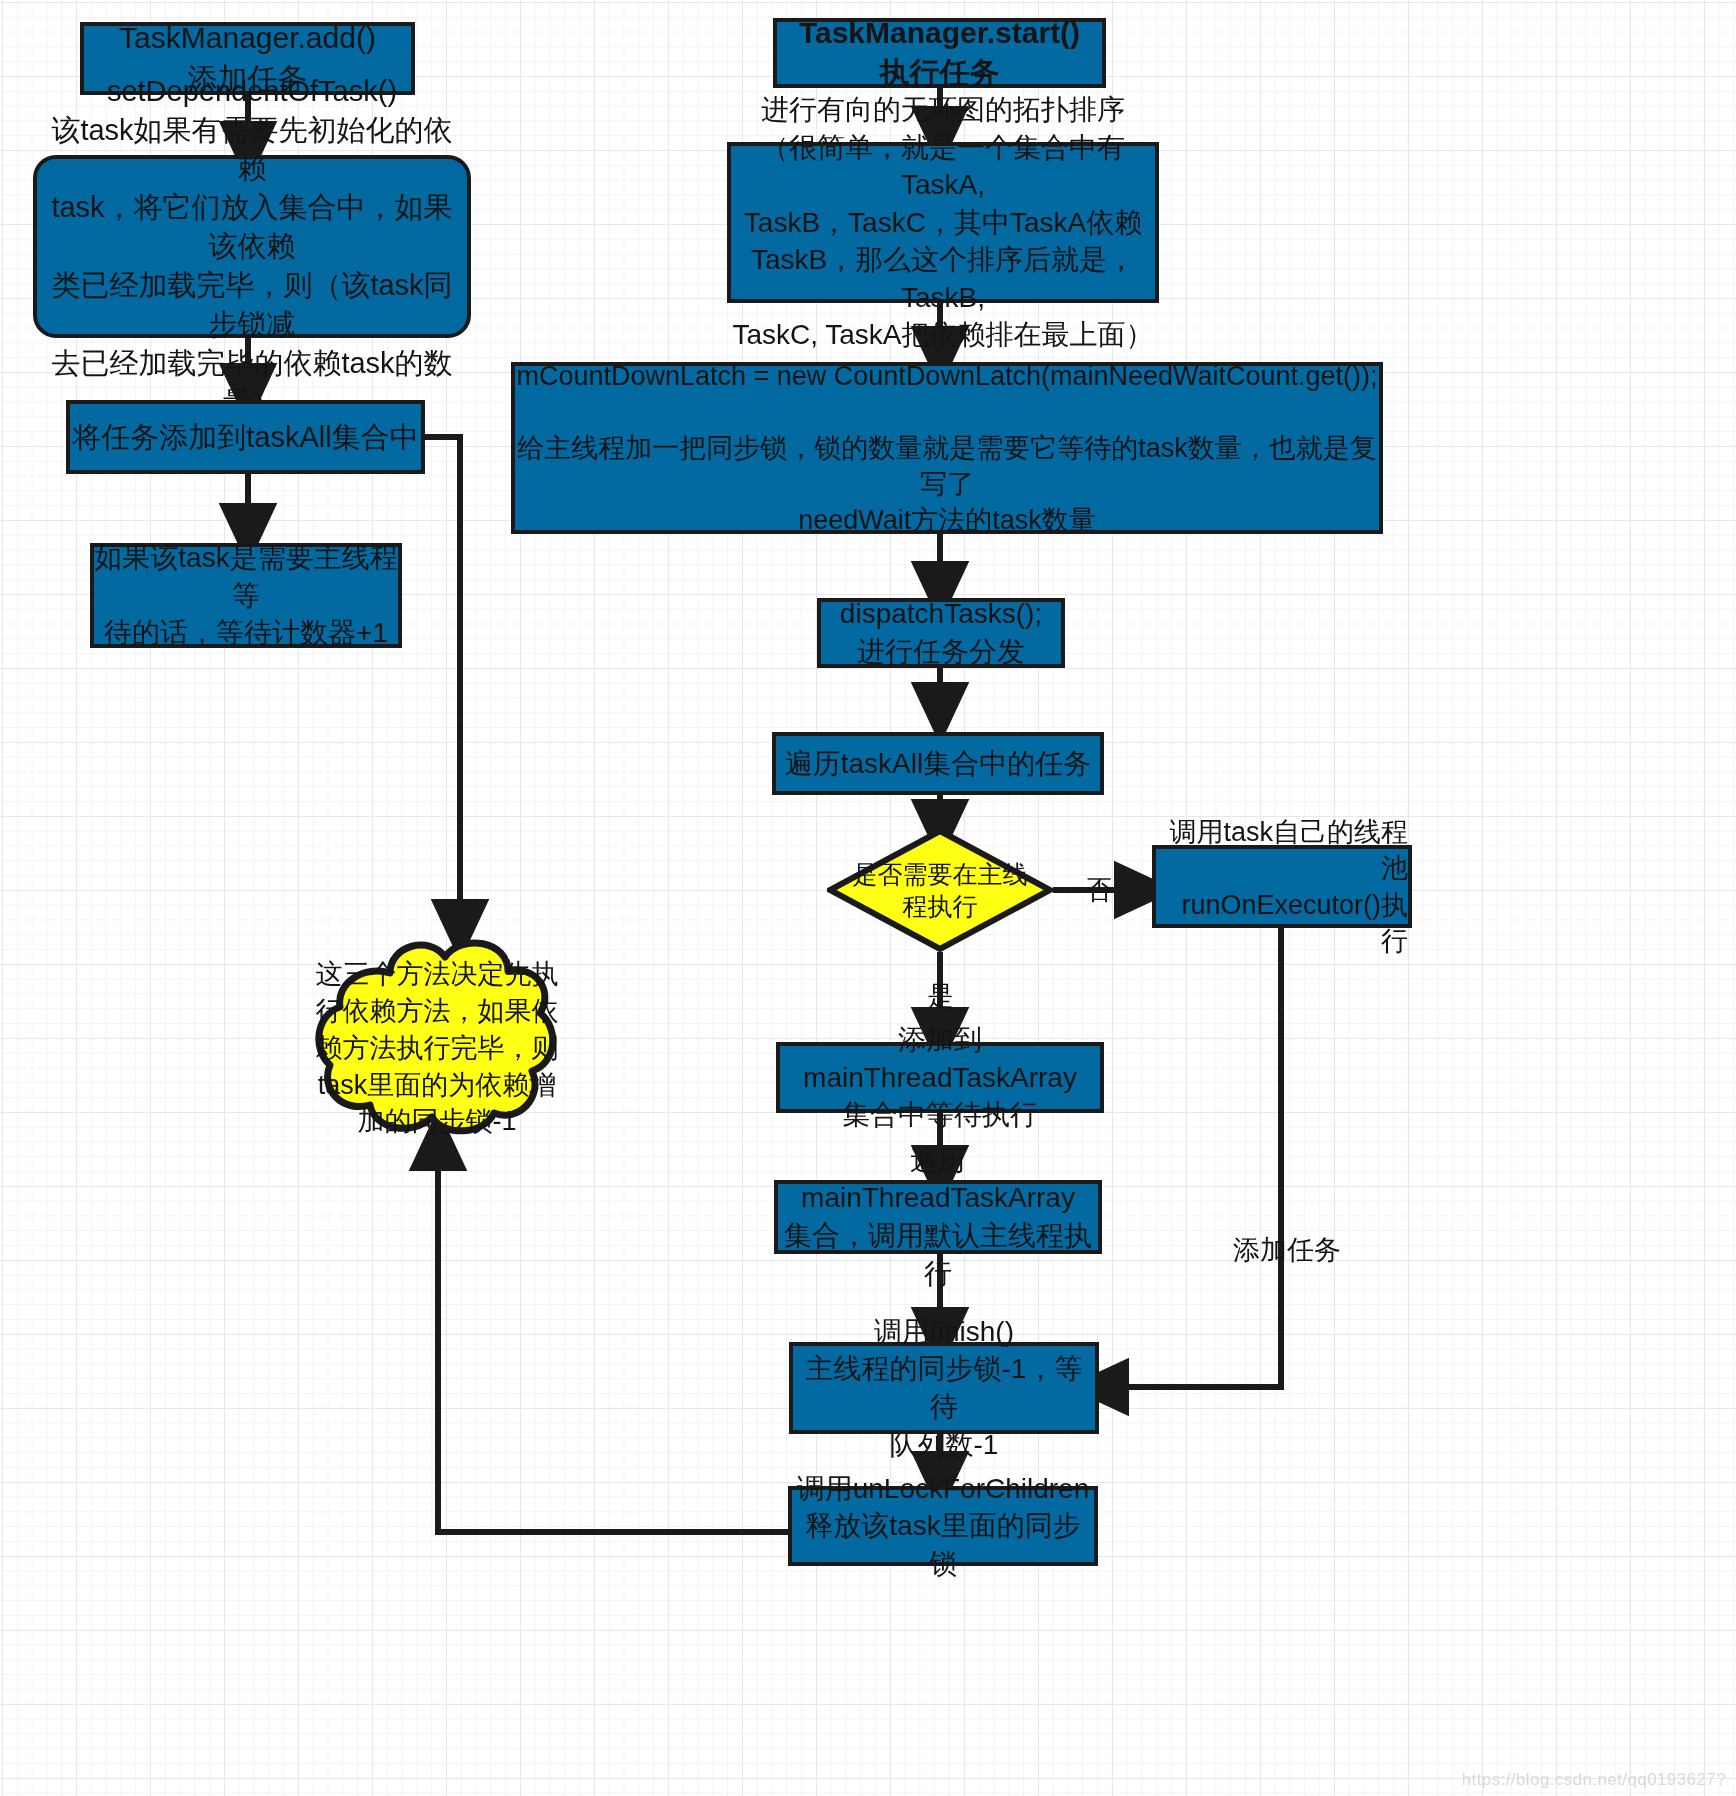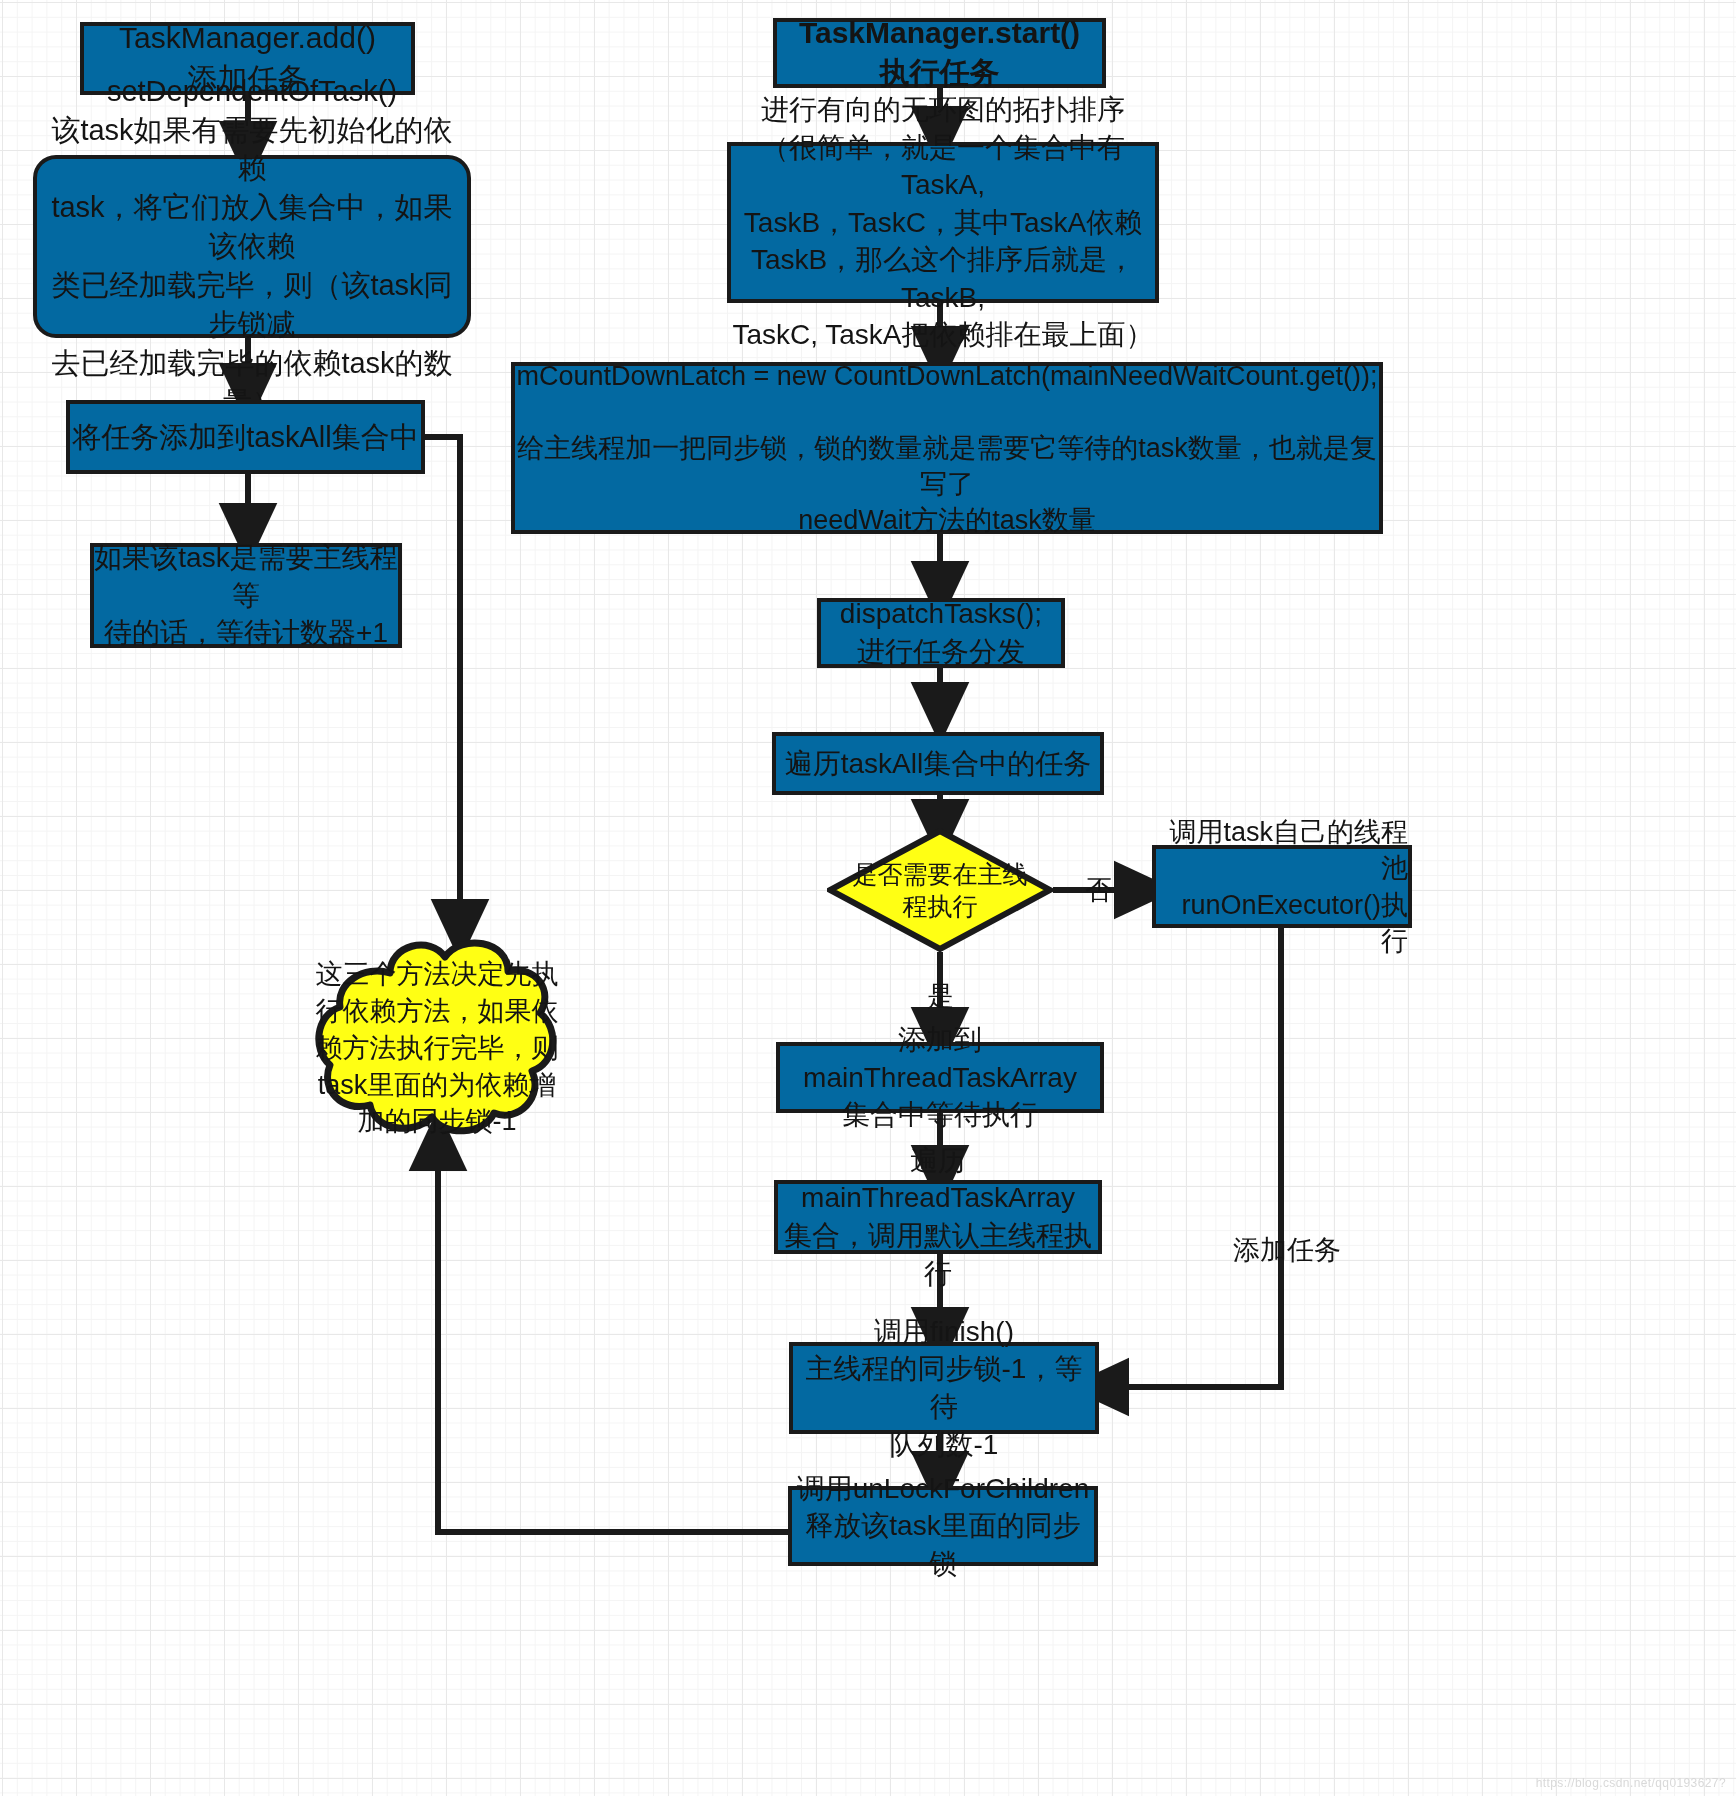--- a/index.html
+++ b/index.html
@@ -51,21 +51,21 @@
     text-align:center;white-space:pre-line;
     color:#141414;line-height:1.36;font-size:27px;
   }
   .cloud .cshape{position:absolute;inset:0;z-index:-1;}
   .edge-label{
     position:absolute;z-index:4;font-size:27px;color:#141414;
     background:transparent;white-space:nowrap;
   }
   .watermark{
     position:absolute;right:10px;bottom:6px;
-    font-size:12px;color:#d9d9d9;letter-spacing:.4px;z-index:5;
+    font-size:17px;color:#d9d9d9;letter-spacing:.4px;z-index:5;
     font-family:"Liberation Sans",sans-serif;
   }
 </style>
 </head>
 <body>
 
 <div id="grid"></div>
 
 <svg id="edges" viewBox="0 0 1736 1796" xmlns="http://www.w3.org/2000/svg">
   <defs>

